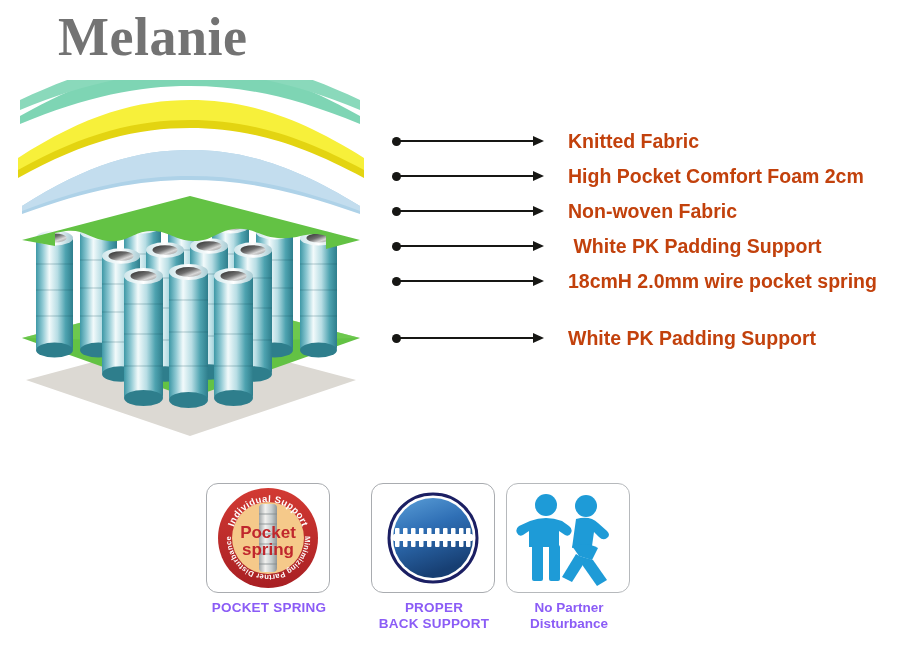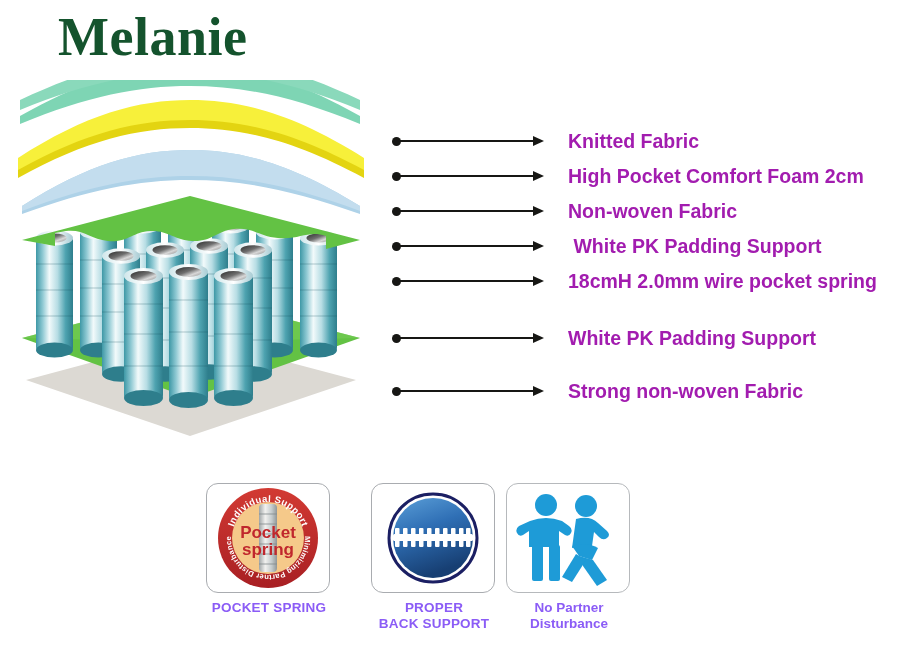--- a/index.html
+++ b/index.html
@@ -21,21 +21,21 @@
 
   
   #title {
     position: absolute;
     left: 58px;
     top: 6px;
     font-family: "Liberation Serif", serif;
     font-weight: bold;
     font-size: 54px;
     line-height: 62px;
-    color: #14532d;
+    color: #737373;
     letter-spacing: 0.5px;
   }
 
   
   #stack {
     position: absolute;
     left: 8px;
     top: 80px;
     width: 365px;
     height: 360px;
@@ -93,21 +93,21 @@
     border-top: 5px solid transparent;
     border-bottom: 5px solid transparent;
     border-left: 11px solid #171714;
   }
   .callout-label {
     margin-left: 24px;
     font-family: "Liberation Sans", sans-serif;
     font-weight: bold;
     font-size: 19.5px;
     line-height: 22px;
-    color: #a21caf;
+    color: #c2410c;
     white-space: pre;
   }
 
   
   #badges {
     position: absolute;
     left: 206px;
     top: 483px;
     width: 420px;
     height: 160px;
@@ -401,28 +401,20 @@
 
     <div class="callout" style="top:197px">
       <span class="arrow">
         <span class="dot"></span>
         <span class="shaft"></span>
         <span class="head"></span>
       </span>
       <span class="callout-label">White PK Padding Support</span>
     </div>
 
-    <div class="callout" style="top:250px">
-      <span class="arrow">
-        <span class="dot"></span>
-        <span class="shaft"></span>
-        <span class="head"></span>
-      </span>
-      <span class="callout-label">Strong non-woven Fabric</span>
-    </div>
 
   </div>
 
   <div id="badges">
 
     <div class="badge" id="badge-1">
       <div class="badge-card">
         <svg width="104" height="104" viewBox="0 0 104 104" xmlns="http://www.w3.org/2000/svg">
           <defs>
             <path id="arcTop" d="M 16,52 A 36,36 0 0 1 88,52" fill="none"></path>

